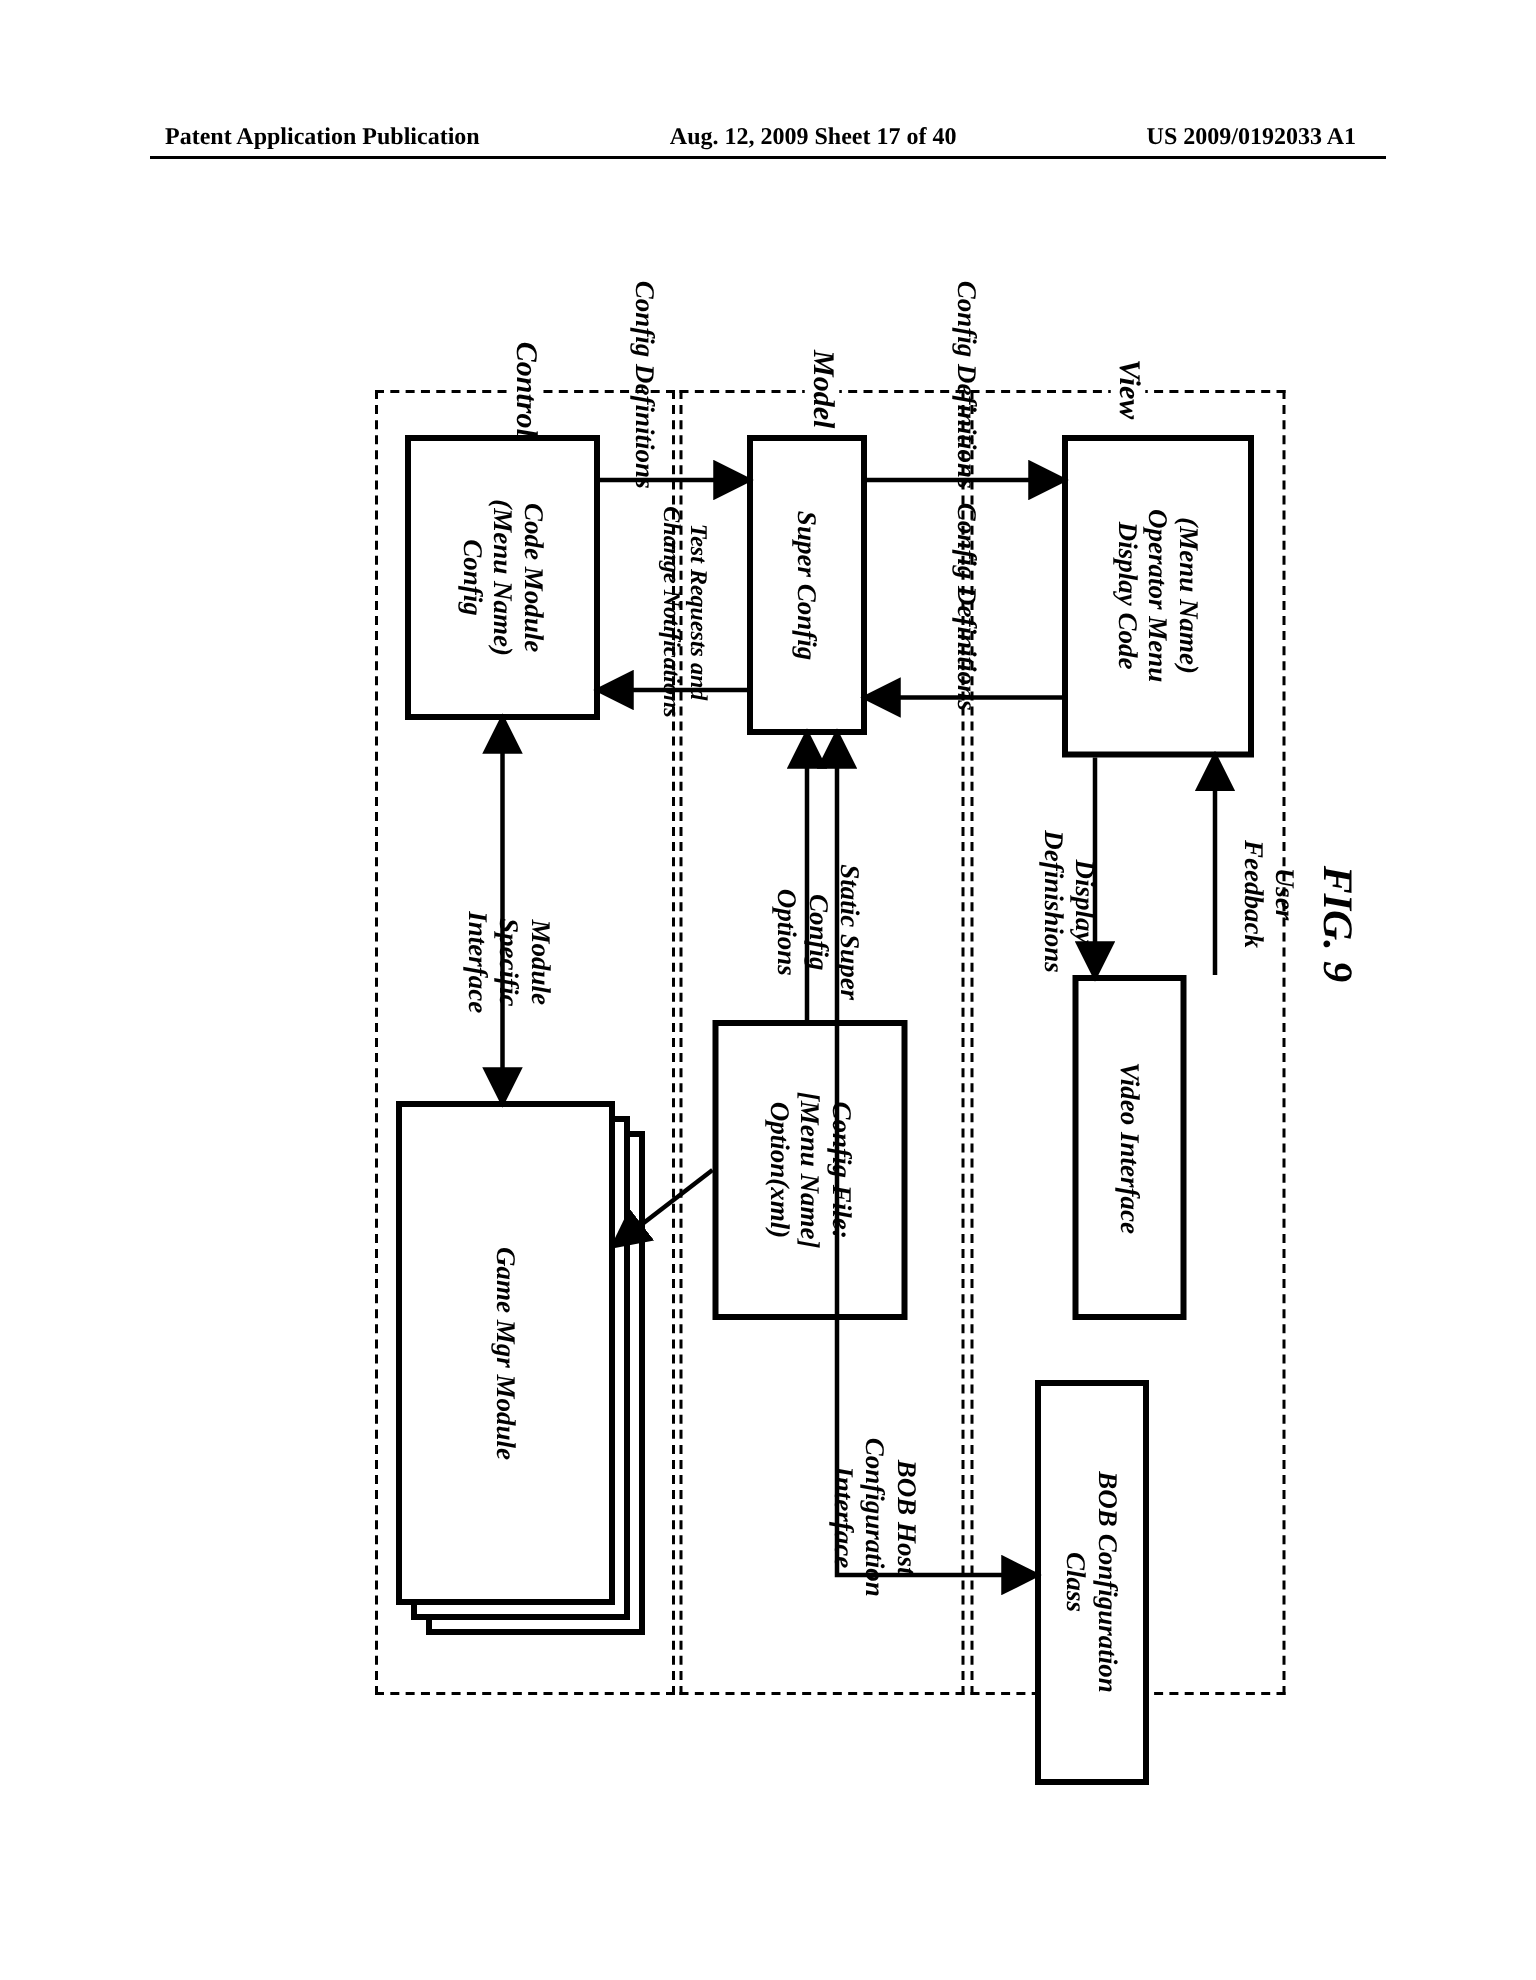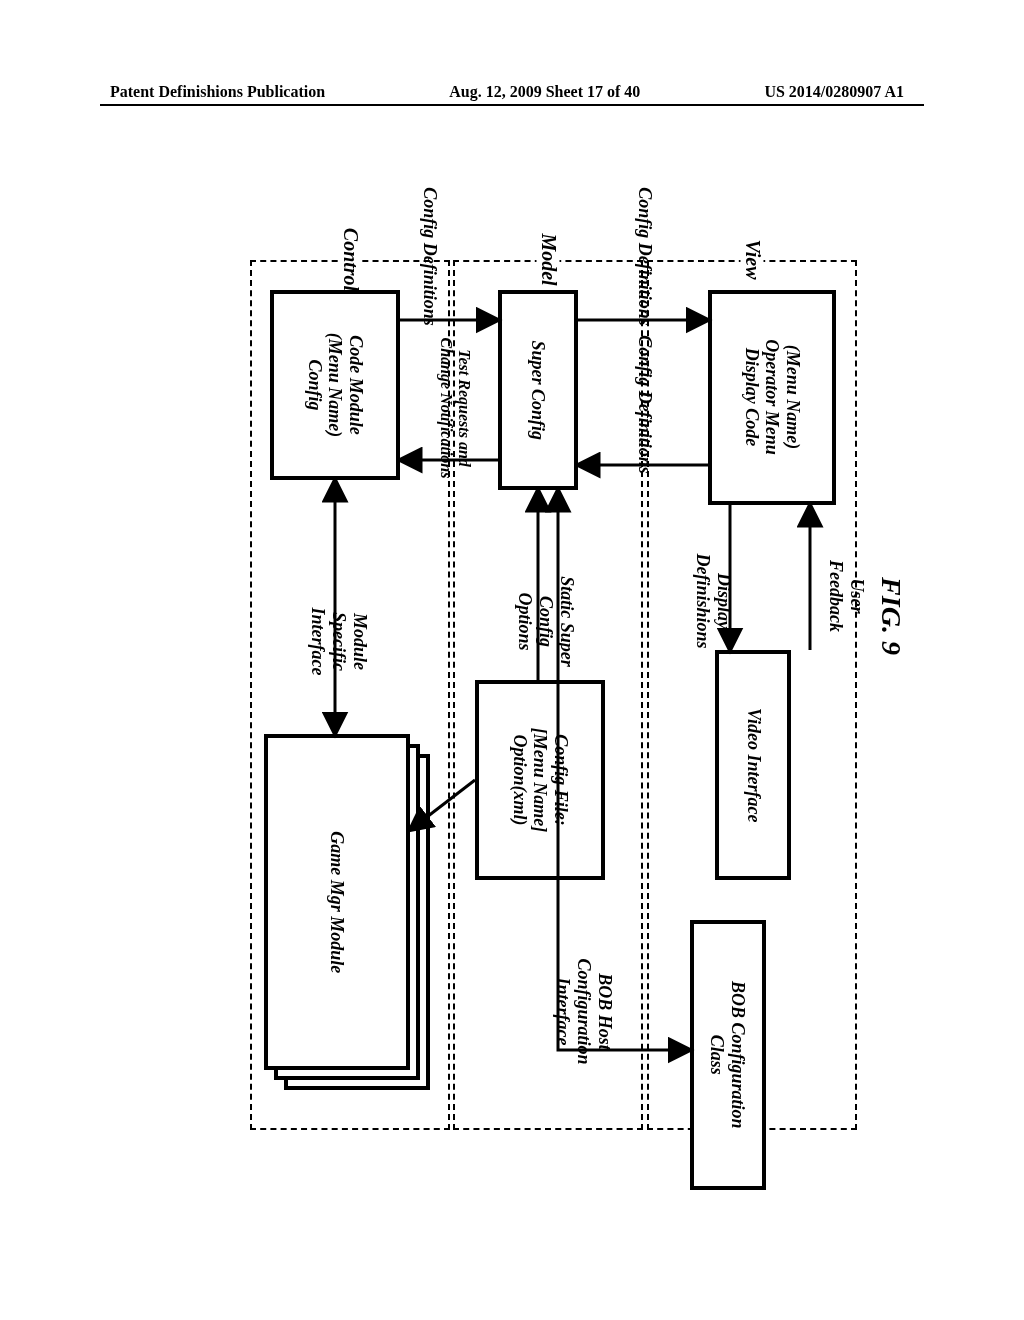--- a/index.html
+++ b/index.html
@@ -119,23 +119,23 @@
     inset: 0;
     width: 100%;
     height: 100%;
     pointer-events: none;
   }
 </style>
 </head>
 <body>
 
 <div class="header">
-  <span>Patent Definishions Publication</span>
+  <span>Patent Application Publication</span>
   <span>Aug. 12, 2009  Sheet 17 of 40</span>
-  <span>US 2014/0280907 A1</span>
+  <span>US 2009/0192033 A1</span>
 </div>
 <div class="header-rule"></div>
 
 <div class="stage">
   <div class="stage-inner">
 
     <div class="group control">
       <div class="group-title">Control</div>
     </div>
     <div class="group model">

